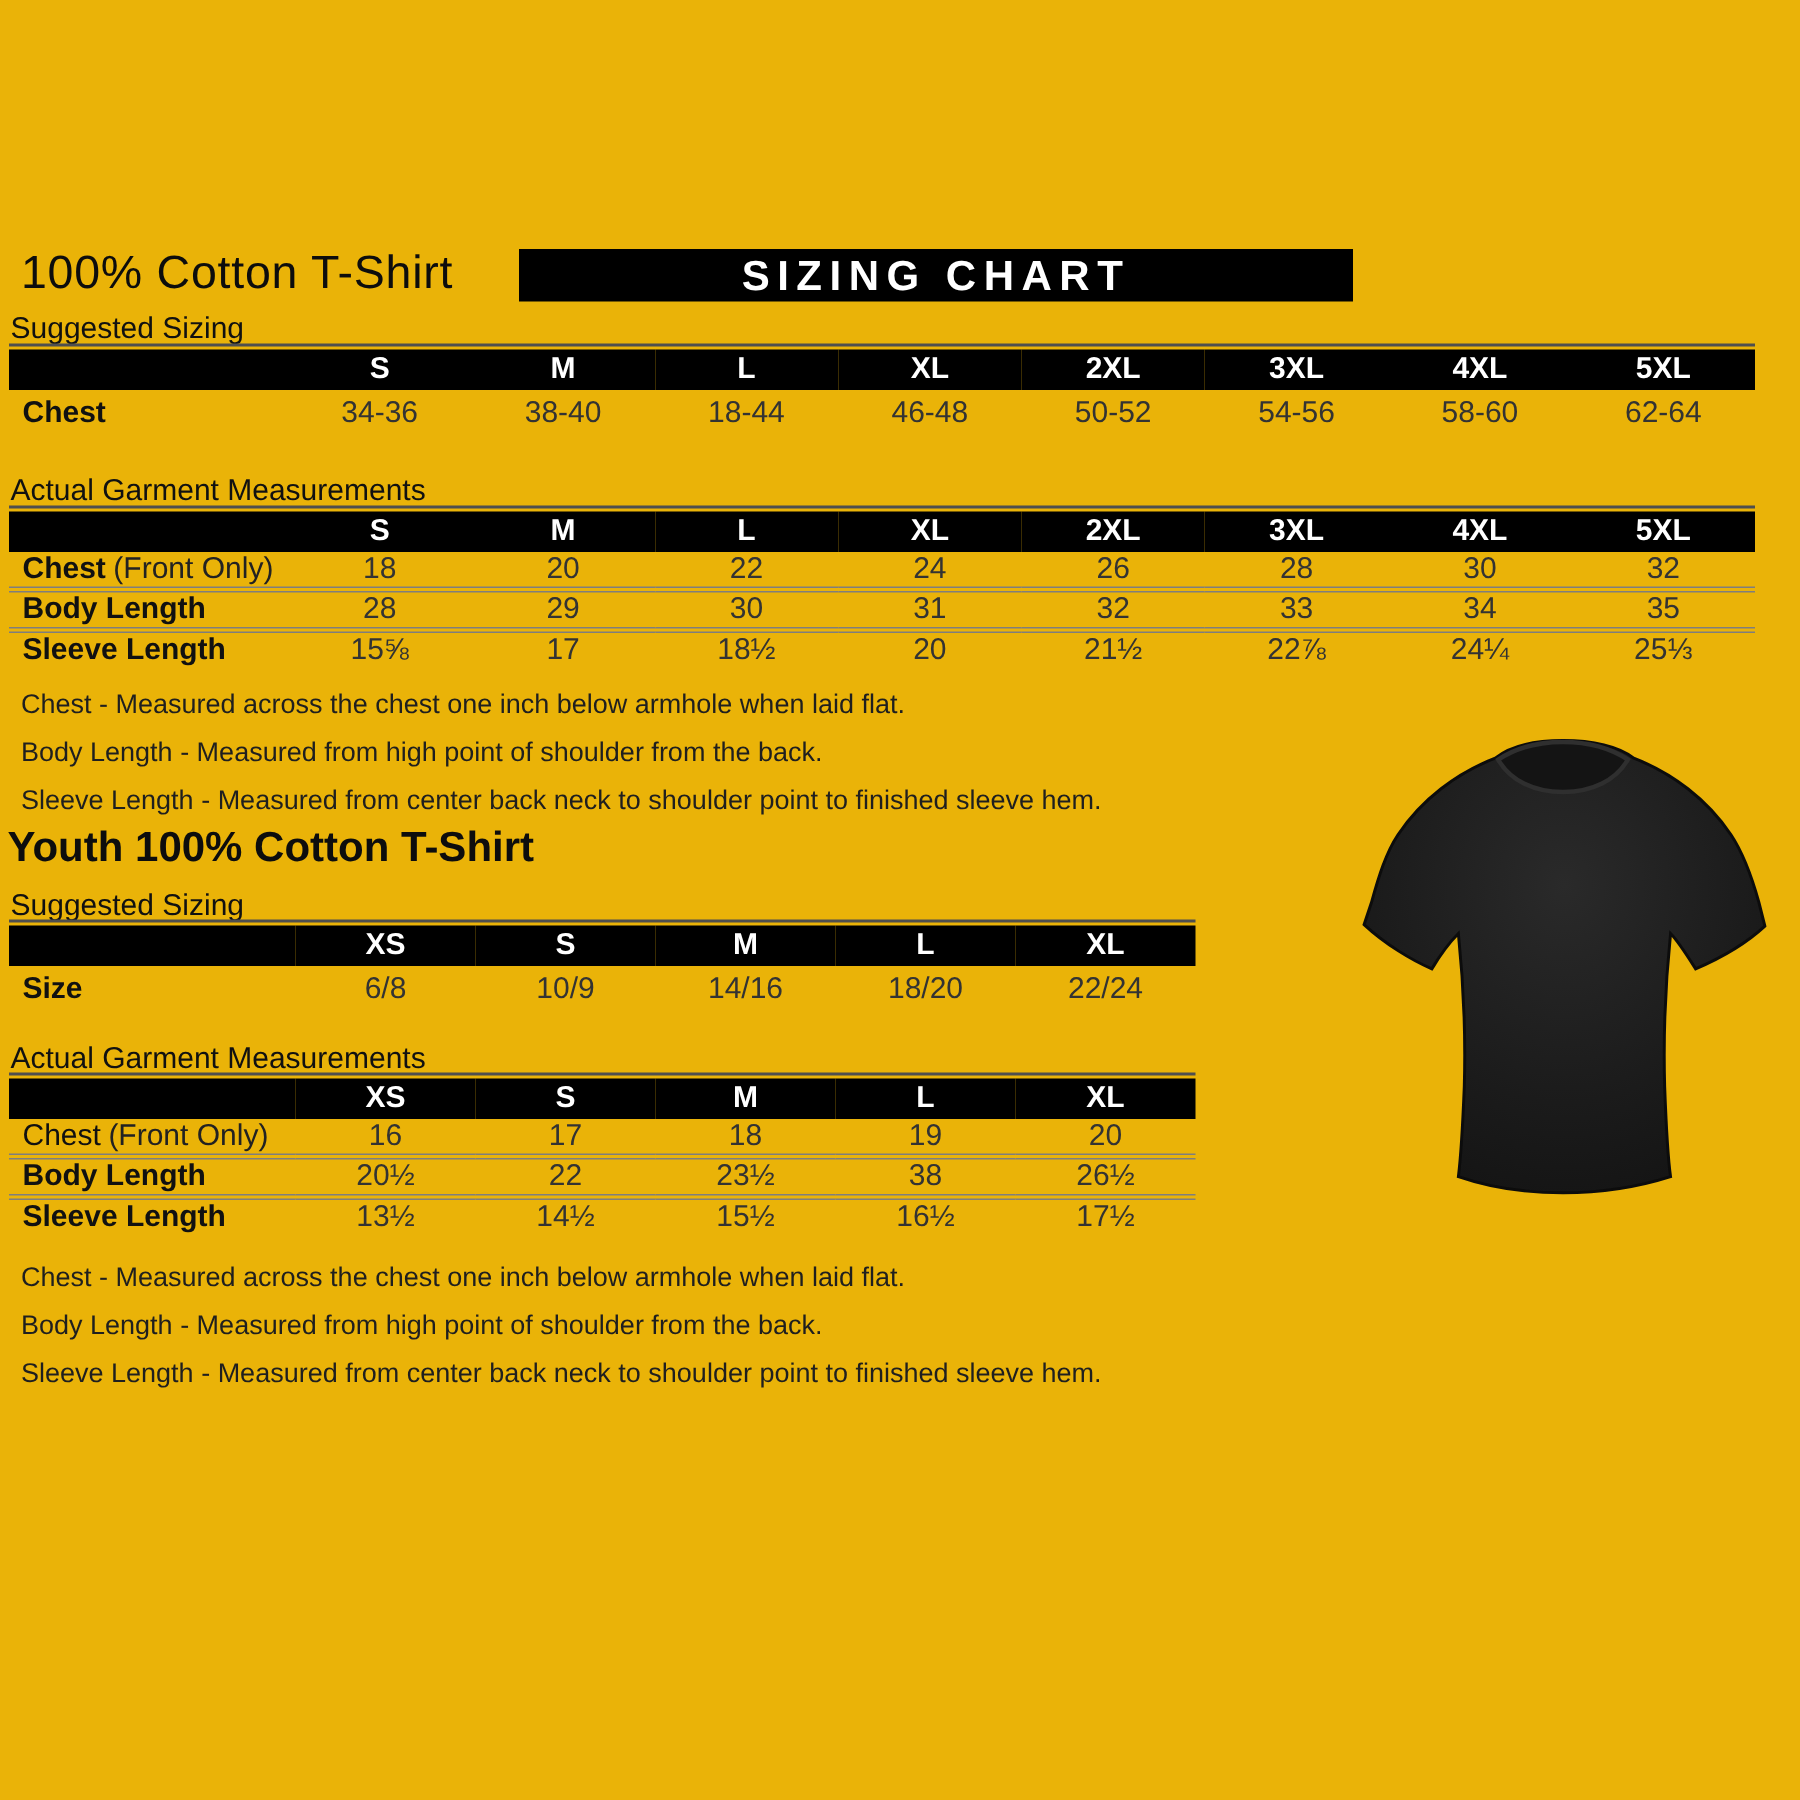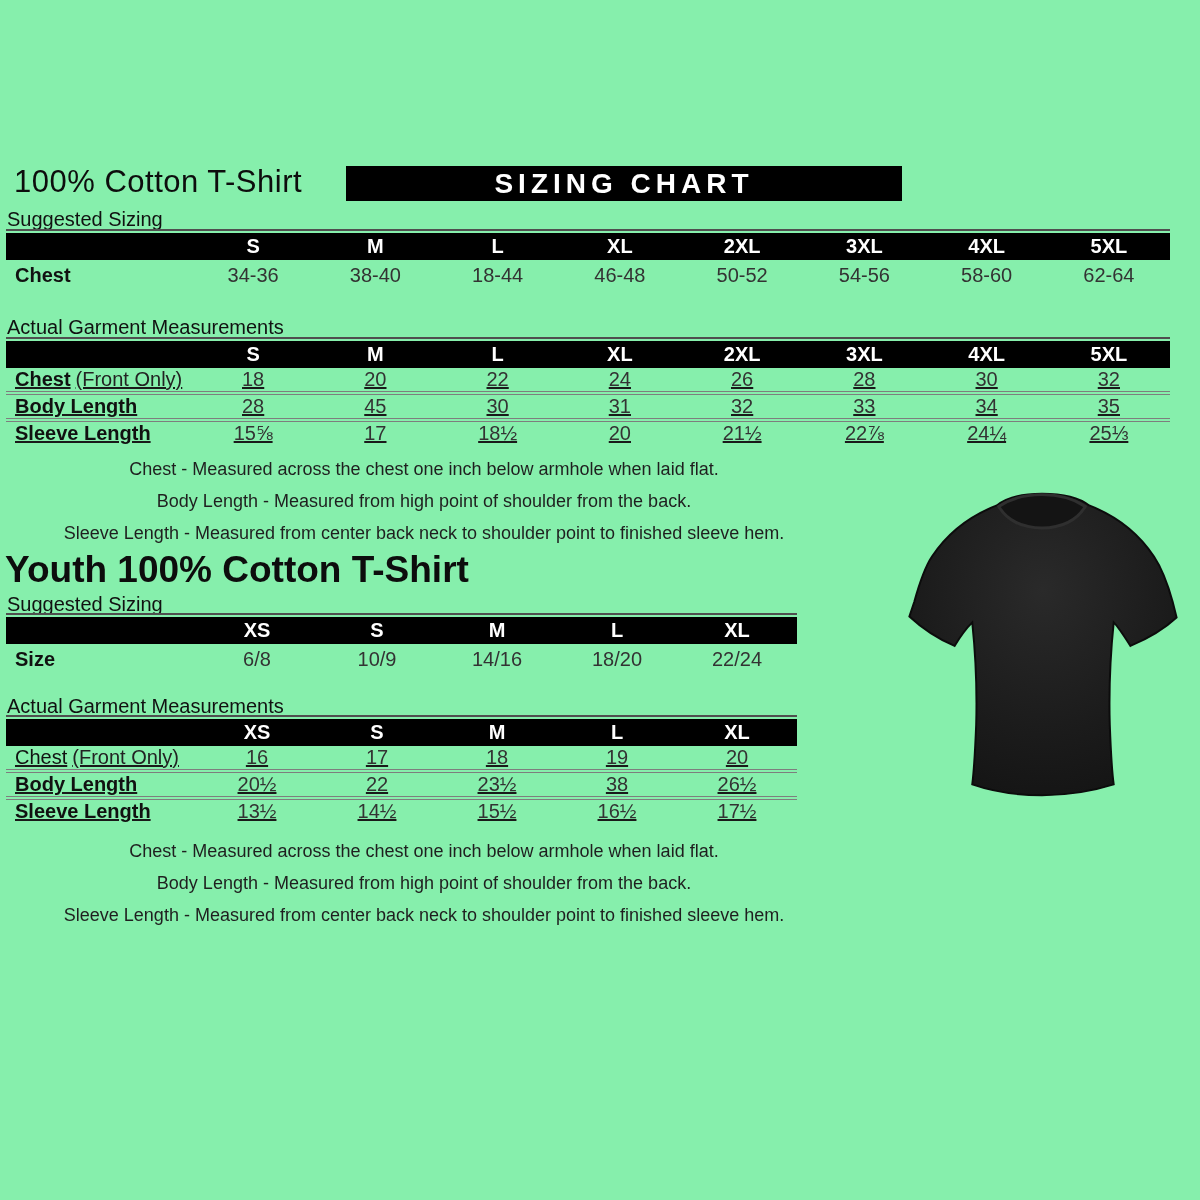--- a/index.html
+++ b/index.html
@@ -2,21 +2,21 @@
 <html><head>
 <meta charset="utf-8">
 <style>
   * { margin: 0; padding: 0; box-sizing: border-box; }
   html, body { background: #ffffff; }
   body { font-family: "Liberation Sans", sans-serif; color: #1a1a1a; }
   .page {
     position: relative;
     width: 1200px;
     height: 1200px;
-    background: #86efac;
+    background: #eab308;
     overflow: hidden;
   }
   .abs { position: absolute; }
 
   
   .main-title {
     left: 14px; top: 164px;
     font-size: 31px; font-weight: 400; color: #0d0d0d;
     letter-spacing: 0.5px;
   }
@@ -26,49 +26,49 @@
     display: flex; align-items: center; justify-content: center;
   }
   .banner span {
     color: #ffffff; font-weight: 700; font-size: 28px; letter-spacing: 5px;
   }
   .section-heading {
     font-size: 20px; font-weight: 400; color: #111111;
   }
   .youth-title {
     left: 5px; top: 549px;
-    font-size: 37px; font-weight: 700; color: #0d0d0d;
+    font-size: 28px; font-weight: 700; color: #0d0d0d;
   }
 
   
   .tbl-wrap { border-top: 2px solid #4f4f4f; padding-top: 2px; }
   table.sz {
     border-collapse: collapse; table-layout: fixed; width: 100%;
     font-size: 20px;
   }
   table.sz thead th {
     background: #000000; color: #ffffff; font-weight: 700;
     height: 27px; text-align: center; font-size: 20px; padding: 0;
   }
   table.sz td {
     text-align: center; color: #333333; font-weight: 400; padding: 0;
   }
   table.sz td.lbl, table.sz th.lbl { text-align: left; padding-left: 9px; }
   table.sz td.lbl { color: #111111; }
   .b { font-weight: 700; }
   .n { font-weight: 400; margin-left: 5px; color: #222222; }
   table.sz tbody tr { height: 31px; }
-  table.rows3 tbody tr { height: 16px; text-decoration: underline; }
+  table.rows3 tbody tr { height: 16px; }
   table.rows3 tbody tr + tr td { border-top: 4px double #7e7e7e; }
   
   .youth-chest-reg tbody tr:first-child .b { font-weight: 400; }
 
   
   .notes { font-size: 18px; color: #1f1f1f; }
-  .notes div { margin-bottom: 11px; text-align: center; }
+  .notes div { margin-bottom: 11px; }
 
   
   .pos-adult-sug-h   { left: 7px;  top: 208px; }
   .pos-adult-sug-t   { left: 6px;  top: 229px; width: 1164px; }
   .pos-adult-act-h   { left: 7px;  top: 316px; }
   .pos-adult-act-t   { left: 6px;  top: 337px; width: 1164px; }
   .pos-adult-notes   { left: 14px; top: 459px; width: 820px; }
   .pos-youth-sug-h   { left: 7px;  top: 593px; }
   .pos-youth-sug-t   { left: 6px;  top: 613px; width: 791px; }
   .pos-youth-act-h   { left: 7px;  top: 695px; }
@@ -151,21 +151,21 @@
           <td>22</td>
           <td>24</td>
           <td>26</td>
           <td>28</td>
           <td>30</td>
           <td>32</td>
         </tr>
         <tr>
           <td class="lbl"><span class="b">Body Length</span></td>
           <td>28</td>
-          <td>45</td>
+          <td>29</td>
           <td>30</td>
           <td>31</td>
           <td>32</td>
           <td>33</td>
           <td>34</td>
           <td>35</td>
         </tr>
         <tr>
           <td class="lbl"><span class="b">Sleeve Length</span></td>
           <td>15⅝</td>

